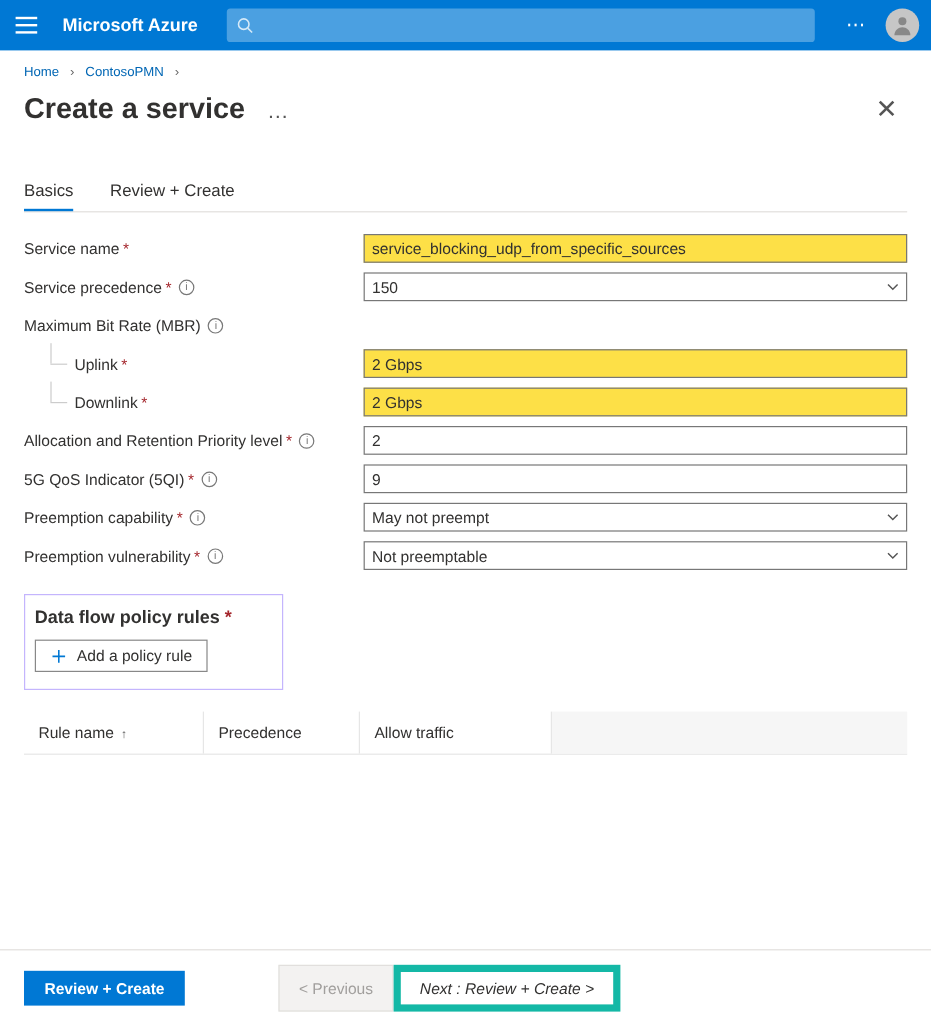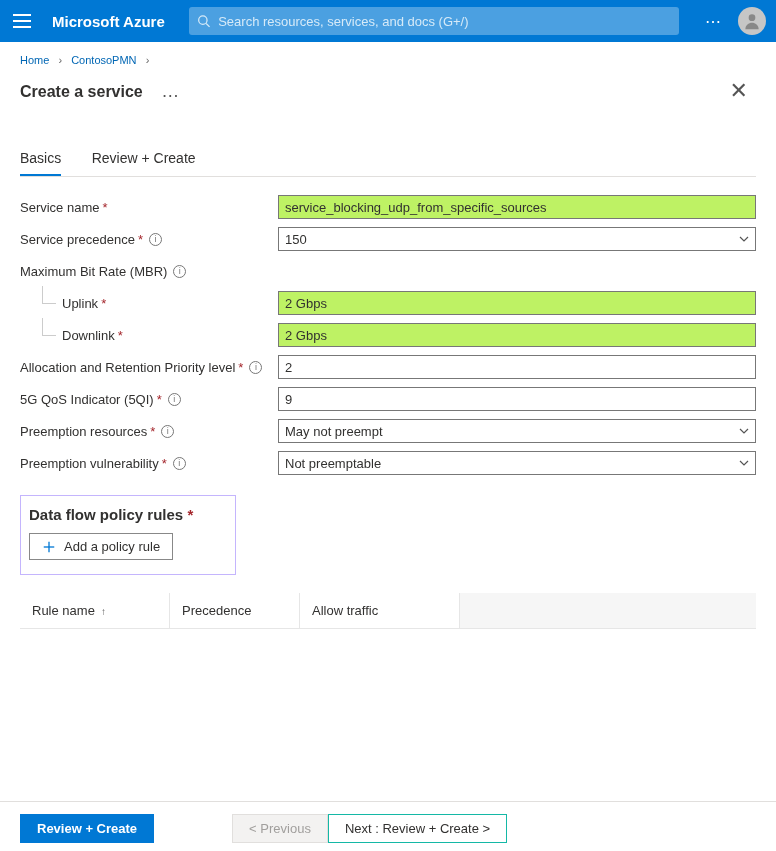--- a/index.html
+++ b/index.html
@@ -19,44 +19,44 @@
 .avatar { width: 28px; height: 28px; border-radius: 50%; background: #c6c6c6; display: flex; align-items: center; justify-content: center; margin-left: 6px; }
 .avatar svg { width: 20px; height: 20px; fill: #888; }
 
 
 .breadcrumb { padding: 12px 20px 6px 20px; font-size: 11px; color: #323130; }
 .breadcrumb a { color: #0066b4; text-decoration: none; }
 .breadcrumb .sep { color: #666; padding: 0 6px; }
 
 
 .page-title { display: flex; align-items: center; justify-content: space-between; padding: 2px 20px 10px 20px; }
-.page-title h1 { font-size: 16px; font-weight: 600; color: #323130; display: inline-block; }
+.page-title h1 { font-size: 24px; font-weight: 600; color: #323130; display: inline-block; }
 .page-title .dots { font-size: 18px; color: #555; margin-left: 14px; letter-spacing: 2px; }
 .page-title .close { font-size: 22px; color: #555; cursor: pointer; padding: 4px 8px; }
 
 
 .tabs { padding: 24px 20px 0 20px; border-bottom: none; }
 .tabs .tab { display: inline-block; padding: 8px 0; margin-right: 26px; font-size: 14px; color: #323130; cursor: pointer; }
 .tabs .tab.active { font-weight: 400; border-bottom: 2px solid #0078d4; color: #323130; }
 .tabs-line { border-bottom: 1px solid #e1dfdd; margin: 0 20px; }
 
 
 .form { padding: 16px 20px 0 20px; }
-.row { display: flex; align-items: center; min-height: 28px; margin-bottom: 4px; }
+.row { display: flex; align-items: center; min-height: 28px; margin-bottom: 4px; gap: 25px; }
 .row .lbl { width: 258px; flex: 0 0 258px; font-size: 13px; color: #323130; display: flex; align-items: center; }
 .row .lbl.indent { padding-left: 42px; position: relative; }
 .row .lbl.indent::before { content:""; position:absolute; left:22px; top:50%; width:14px; height:1px; background:#ccc; }
 .row .lbl.indent::after { content:""; position:absolute; left:22px; top:-10px; bottom:50%; width:1px; background:#ccc; }
 .row .lbl .ast { color: #a4262c; margin-left: 3px; }
 .row .lbl .info { width: 13px; height: 13px; border: 1px solid #777; border-radius: 50%; margin-left: 6px; font-size: 9px; line-height: 11px; text-align: center; color: #777; display:inline-block; }
 .row .ctrl { flex: 1; }
 .row input[type=text], .row .sel { width: 100%; height: 24px; border: 1px solid #777; padding: 2px 6px; font-size: 13px; background: #fff; color: #323130; }
 .row .sel { display: flex; align-items: center; justify-content: space-between; cursor: pointer; }
 .row .sel svg { width: 10px; height: 10px; }
-.row input.hl, .row .sel.hl { background: #bef264; }
+.row input.hl, .row .sel.hl { background: #fde047; }
 
 .section-head { font-size: 15px; font-weight: 600; color: #323130; margin: 18px 0 12px 0; }
 
 
 .hl-box { display: inline-block; border: 1px solid #c4b5fd; padding: 10px 42px 14px 8px; margin-top: 14px; }
 .hl-box .section-head { margin: 0 0 10px 0; }
 .hl-box .section-head .ast { color: #a4262c; }
 .add-rule-btn { display: inline-flex; align-items: center; border: 1px solid #888; background: #fff; padding: 5px 12px; font-size: 13px; color: #323130; cursor: pointer; }
 .add-rule-btn svg { width: 14px; height: 14px; stroke: #0078d4; stroke-width: 1.5; fill: none; margin-right: 8px; }
 
@@ -64,21 +64,21 @@
 .table-head { display: flex; margin-top: 18px; border-bottom: 1px solid #e6e6e6; }
 .table-head .col { padding: 10px 12px; font-size: 13px; color: #323130; border-right: 1px solid #e6e6e6; }
 .table-head .col.last { border-right: none; background: #f6f6f6; flex:1; }
 .sort-caret { margin-left: 6px; font-size: 10px; color: #555; }
 
 
 .footer { position: absolute; bottom: 8px; left: 0; right: 0; border-top: 1px solid #e1dfdd; padding: 12px 20px 0 20px; display: flex; gap: 78px; align-items: center; }
 .btn { padding: 6px 16px; font-size: 13px; border: 1px solid transparent; cursor: pointer; }
 .btn.primary { background: #0078d4; color: #fff; font-weight: 600; }
 .btn.ghost { background: #f3f2f1; color: #a19f9d; border-color: #e1dfdd; }
-.btn.outline { background: #fff; color: #323130; border: 1px solid #14b8a6; }
+.btn.outline { background: #fff; color: #323130; border: 6px solid #14b8a6; font-style: italic; }
 .footer-right { display: flex; }
 
 
 .hscroll { position: absolute; bottom: 0; left: 0; right: 0; height: 8px; overflow-x: scroll; }
 .hscroll .inner { width: 1200px; height: 1px; }
 
 </style>
 </head>
 <body>
 
@@ -87,21 +87,20 @@
       <span></span>
       <span></span>
       <span></span>
     </div>
   <div class="brand">Microsoft Azure</div>
   <div class="searchbox">
     <svg viewBox="0 0 16 16">
         <circle cx="7" cy="7" r="5" stroke-width="1.5"></circle>
         <line x1="11" y1="11" x2="15" y2="15" stroke-width="1.5"></line>
       </svg>
-    <input type="text" placeholder="Search resources, services, and docs (G+/)" style="">
   </div>
   <div class="spacer"></div>
   <div class="ellipsis">⋯</div>
   <div class="avatar">
     <svg viewBox="0 0 24 24">
         <circle cx="12" cy="8" r="4"></circle>
         <path d="M4 22c0-5 4-8 8-8s8 3 8 8z"></path>
       </svg>
   </div>
 </div>
@@ -191,21 +190,21 @@
     <div class="lbl">
         <span>5G QoS Indicator (5QI)</span>
         <span class="ast">*</span>
         <span class="info">i</span>
       </div>
     <div class="ctrl"><input type="text" value="9" style=""></div>
   </div>
 
   <div class="row">
     <div class="lbl">
-        <span>Preemption resources</span>
+        <span>Preemption capability</span>
         <span class="ast">*</span>
         <span class="info">i</span>
       </div>
     <div class="ctrl">
       <div class="sel">
         <span>May not preempt</span>
         <svg viewBox="0 0 10 10">
             <polyline points="1,3 5,7 9,3" fill="none" stroke="#555" stroke-width="1.2"></polyline>
           </svg>
       </div>

